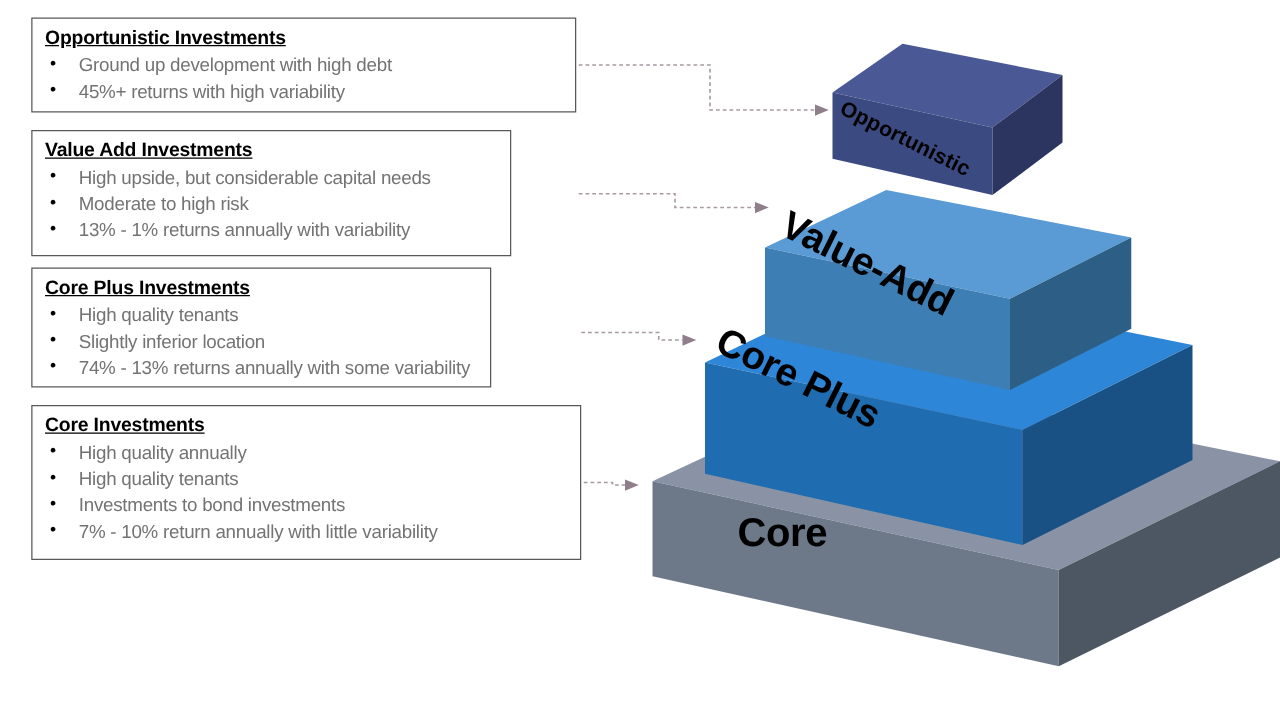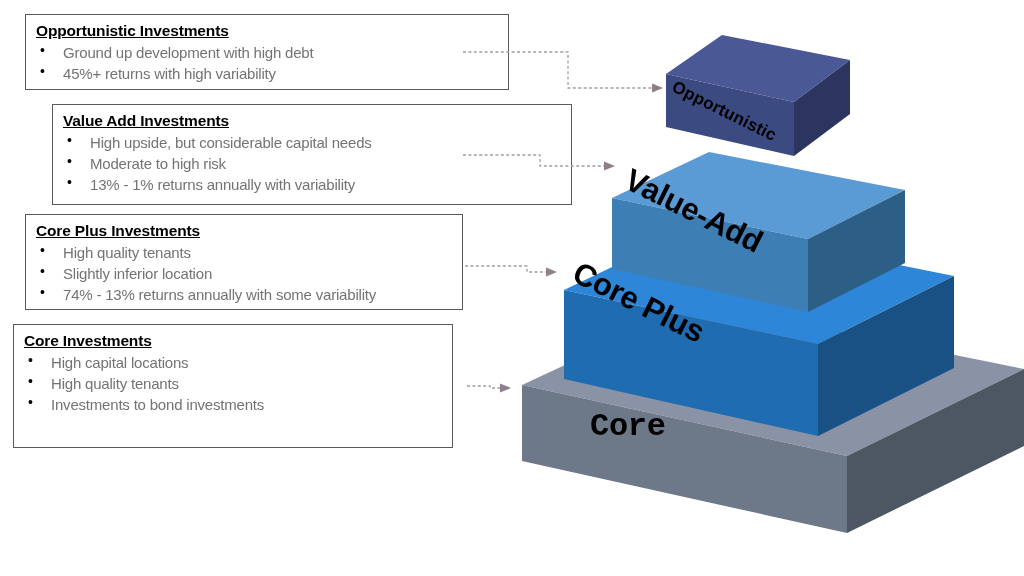--- a/index.html
+++ b/index.html
@@ -59,24 +59,24 @@
   .bullet-item::before {
     content: "\2022";
     position: absolute;
     left: 4px;
     top: -1px;
     font-size: 14px;
     color: #000000;
   }
 
   
-  #box-opportunistic { left: 25px;  top: 14px;  width: 484px; height: 76px;  }
-  #box-valueadd      { left: 25px;  top: 104px; width: 520px; height: 101px; margin-left: 27px; }
-  #box-coreplus      { left: 25px;  top: 214px; width: 438px; height: 96px;  }
-  #box-core          { left: 13px;  top: 324px; width: 440px; height: 124px; }
+  #box-opportunistic { left: 25px;  top: 14px;  width: 436px; height: 76px;  }
+  #box-valueadd      { left: 25px;  top: 104px; width: 384px; height: 101px; }
+  #box-coreplus      { left: 25px;  top: 214px; width: 368px; height: 96px;  }
+  #box-core          { left: 25px;  top: 324px; width: 440px; height: 124px; }
 
   
   #connectors {
     position: absolute;
     left: 0; top: 0;
     width: 1024px;
     height: 576px;
     pointer-events: none;
   }
   .conn-line {
@@ -118,21 +118,20 @@
     left: 575px; top: 253px;
     font-size: 31px;
     letter-spacing: -0.3px;
     transform: rotate(26.5deg);
   }
   #label-core {
     left: 590px; top: 408px;
     font-size: 32px;
     letter-spacing: -0.3px;
     transform: rotate(0deg);
-    font-family: Liberation Mono, monospace;
   }
 </style>
 </head>
 <body>
 
 <div id="stage">
 
   <div class="info-box" id="box-opportunistic">
     <div class="info-title">Opportunistic Investments</div>
     <ul class="bullet-list">
@@ -155,23 +154,24 @@
     <ul class="bullet-list">
       <li class="bullet-item">High quality tenants</li>
       <li class="bullet-item">Slightly inferior location</li>
       <li class="bullet-item">74% - 13% returns annually with some variability</li>
     </ul>
   </div>
 
   <div class="info-box" id="box-core">
     <div class="info-title">Core Investments</div>
     <ul class="bullet-list">
-      <li class="bullet-item">High capital locations</li>
+      <li class="bullet-item">High quality annually</li>
       <li class="bullet-item">High quality tenants</li>
       <li class="bullet-item">Investments to bond investments</li>
+      <li class="bullet-item">7% - 10% return annually with little variability</li>
     </ul>
   </div>
 
   <div id="pyramid">
     <svg width="1024" height="576" viewBox="0 0 1024 576">
 
       <g>
 
         <polygon points="522,385 698,303 1024,369 847,456" fill="#8a93a5"></polygon>
 

